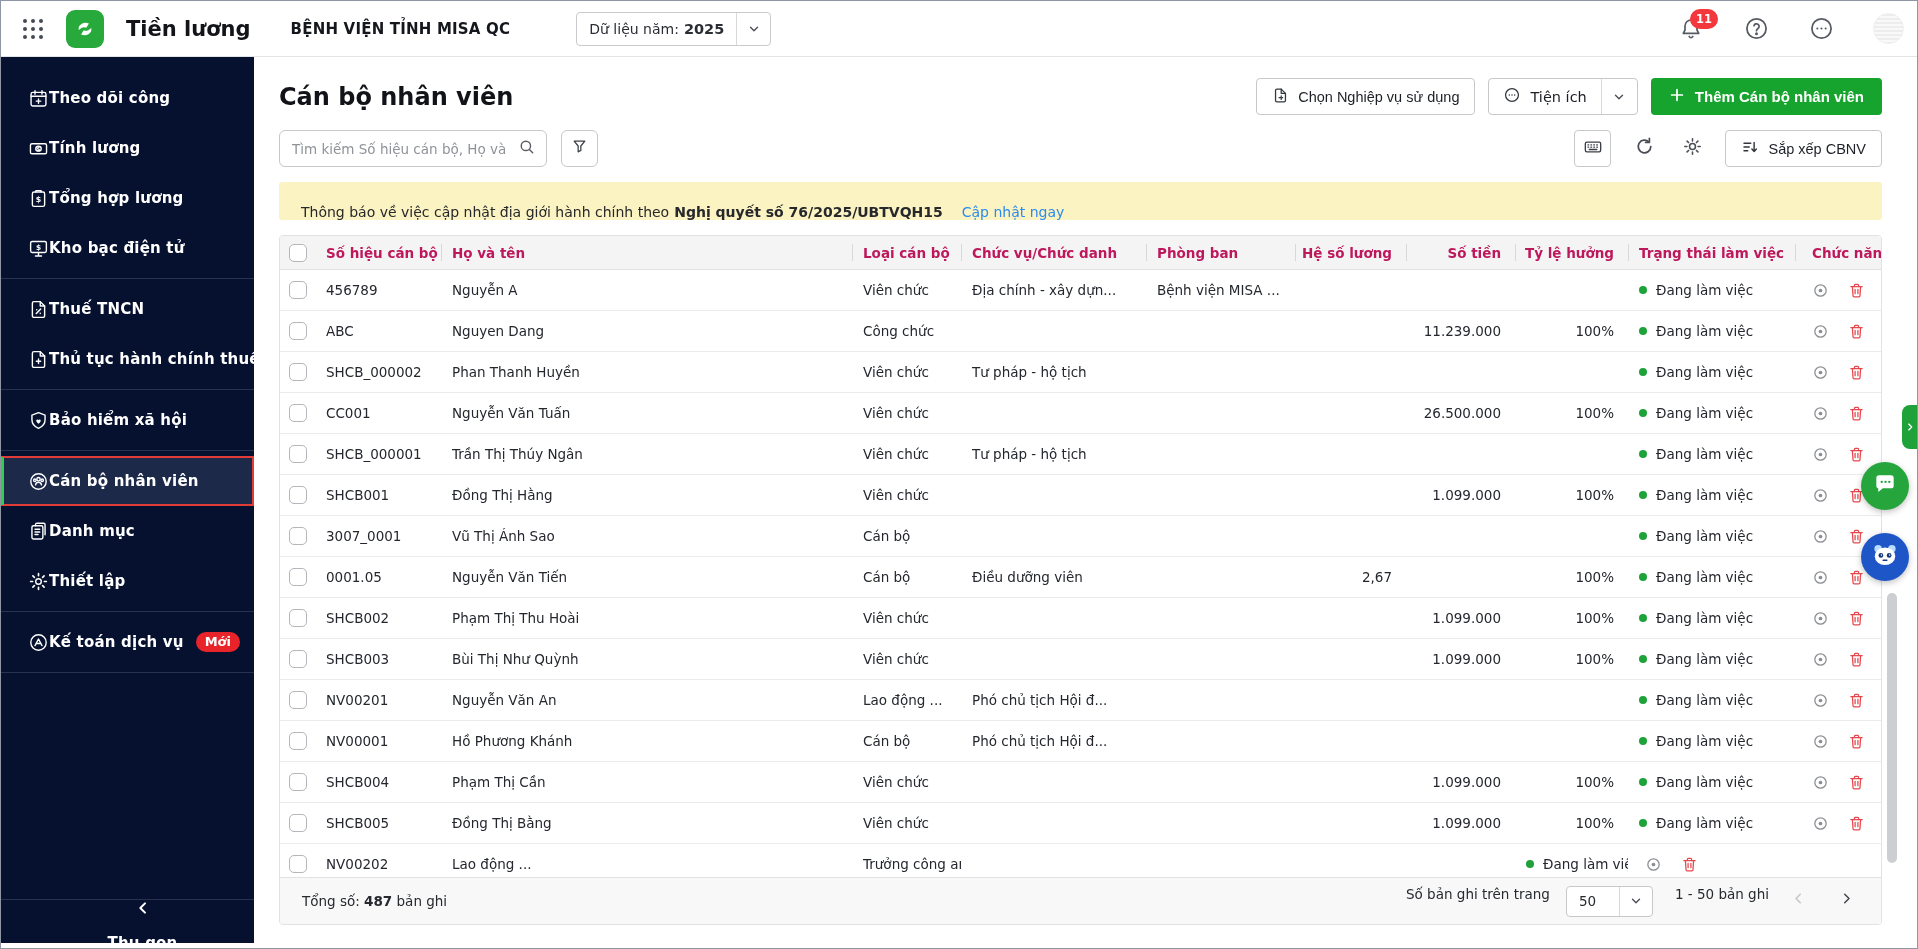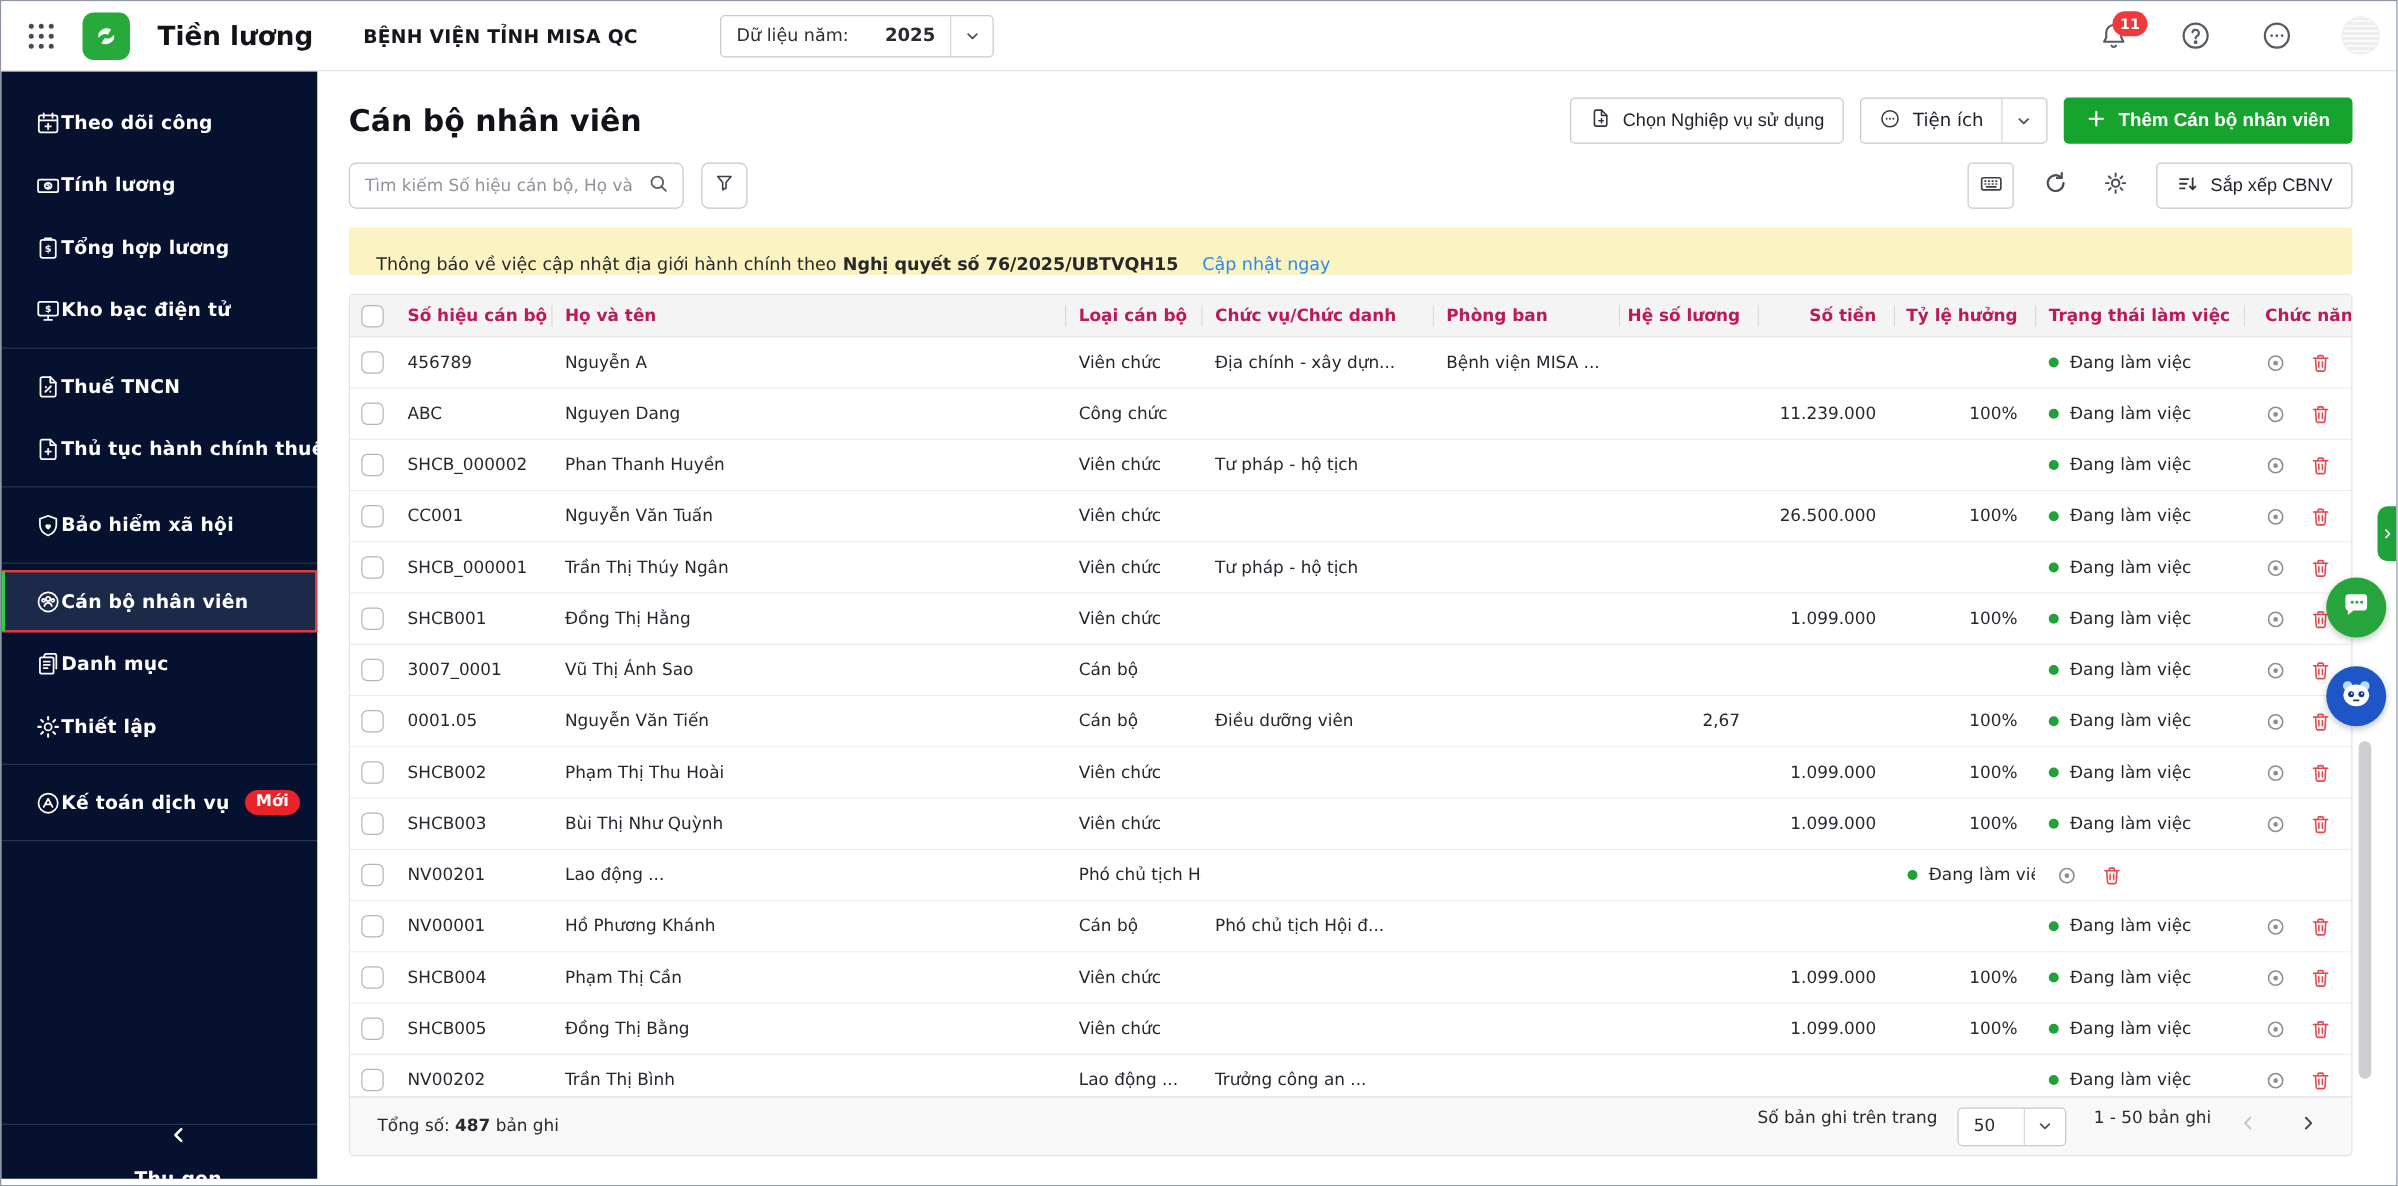--- a/index.html
+++ b/index.html
@@ -11,21 +11,21 @@
   }
   
   .topbar { height:56px; background:#fff; border-bottom:1px solid #e3e4e6; display:flex; align-items:center; padding:0 13px 0 22px; position:relative; z-index:5; }
   .grid-dots { width:20px; height:20px; display:grid; grid-template-columns:repeat(3,4px); grid-template-rows:repeat(3,4px); gap:4px; cursor:pointer; }
   .grid-dots span { width:4px; height:4px; border-radius:50%; background:#454b54; }
   .logo { width:38px; height:38px; border-radius:9px; background:#27a93c; margin-left:23px; display:flex; align-items:center; justify-content:center; }
   .app-title { font-size:21px; font-weight:bold; margin-left:22px; color:#121418; }
   .org-name { font-size:15px; font-weight:bold; margin-left:40px; color:#14171c; letter-spacing:.2px; }
   .year-select { display:flex; align-items:stretch; height:34px; border:1px solid #c8cacd; border-radius:4px; margin-left:66px; background:#fff; cursor:pointer; }
   .ys-main { display:flex; align-items:center; padding:0 12px; font-size:14px; color:#2a2d33; gap:5px; }
-  .ys-main b { font-size:14.5px;margin-left:24px; }
+  .ys-main b { font-size:14.5px; }
   .ys-chev { width:34px; border-left:1px solid #d6d8da; display:flex; align-items:center; justify-content:center; }
   .topbar-right { margin-left:auto; display:flex; align-items:center; gap:39px; }
   .tb-icon { position:relative; width:26px; height:26px; display:flex; align-items:center; justify-content:center; cursor:pointer; color:#565b63; }
   .badge-count { position:absolute; top:-7px; left:12px; min-width:24px; height:20px; border-radius:10px; background:#f2383c; color:#fff; font-size:11.5px; font-weight:bold; display:flex; align-items:center; justify-content:center; padding:0 6px; }
   .avatar { width:31px; height:31px; border-radius:50%; background:repeating-linear-gradient(180deg,#ededee 0 2px,#f9f9fa 2px 4px); border:1px solid #eceff1; }
   
   .layout { display:flex; height:886px; }
   
   .sidebar { width:253px; background:#061130; color:#fff; display:flex; flex-direction:column; flex-shrink:0; position:relative; }
   .sidebar-nav { padding-top:16px; }
@@ -705,20 +705,21 @@
                   <path d="M10 10.5v6M14 10.5v6"></path>
                 </svg>
               </span>
             </div>
           </div>
           <div class="tr tr-grid">
             <div class="td c-check">
               <span class="checkbox"></span>
             </div>
             <div class="td">NV00201</div>
+            <div class="td">Nguyễn Văn An</div>
             <div class="td">Lao động ...</div>
             <div class="td">Phó chủ tịch Hội đ...</div>
             <div class="td"></div>
             <div class="td num"></div>
             <div class="td num"></div>
             <div class="td num"></div>
             <div class="td"><span class="dot"></span>Đang làm việc</div>
             <div class="td c-act">
               <span class="icon-eye">
                 <svg width="17" height="17" viewBox="0 0 24 24" fill="none" stroke="currentColor" stroke-width="1.8">
@@ -824,21 +825,20 @@
                   <path d="M10 10.5v6M14 10.5v6"></path>
                 </svg>
               </span>
             </div>
           </div>
           <div class="tr tr-grid">
             <div class="td c-check">
               <span class="checkbox"></span>
             </div>
             <div class="td">NV00202</div>
-            <div class="td">Trần Thị Bình</div>
             <div class="td">Lao động ...</div>
             <div class="td">Trưởng công an ...</div>
             <div class="td"></div>
             <div class="td num"></div>
             <div class="td num"></div>
             <div class="td num"></div>
             <div class="td"><span class="dot"></span>Đang làm việc</div>
             <div class="td c-act">
               <span class="icon-eye">
                 <svg width="17" height="17" viewBox="0 0 24 24" fill="none" stroke="currentColor" stroke-width="1.8">

